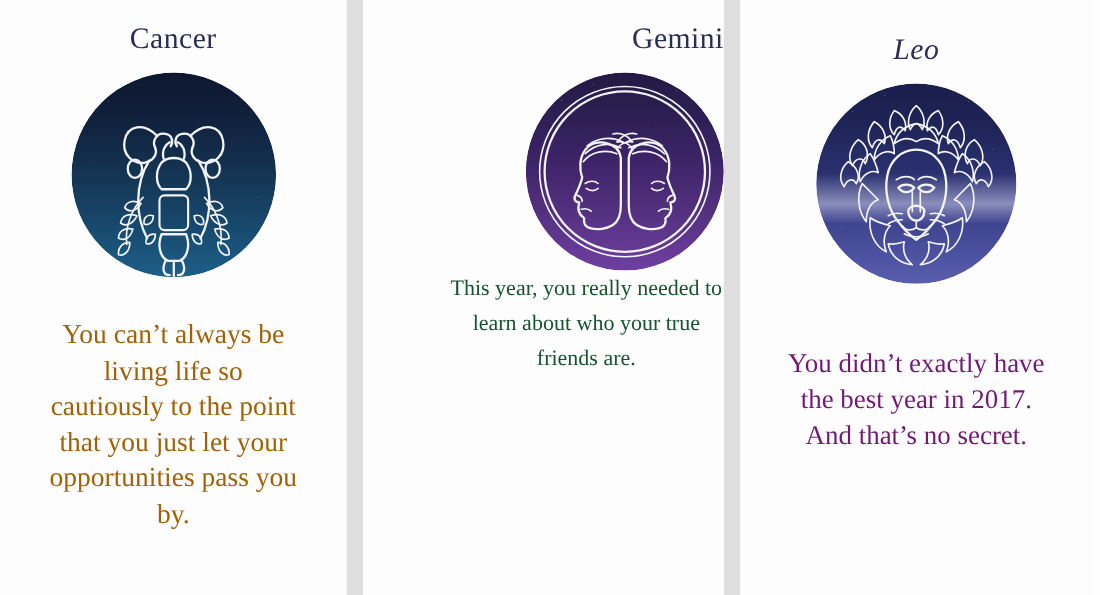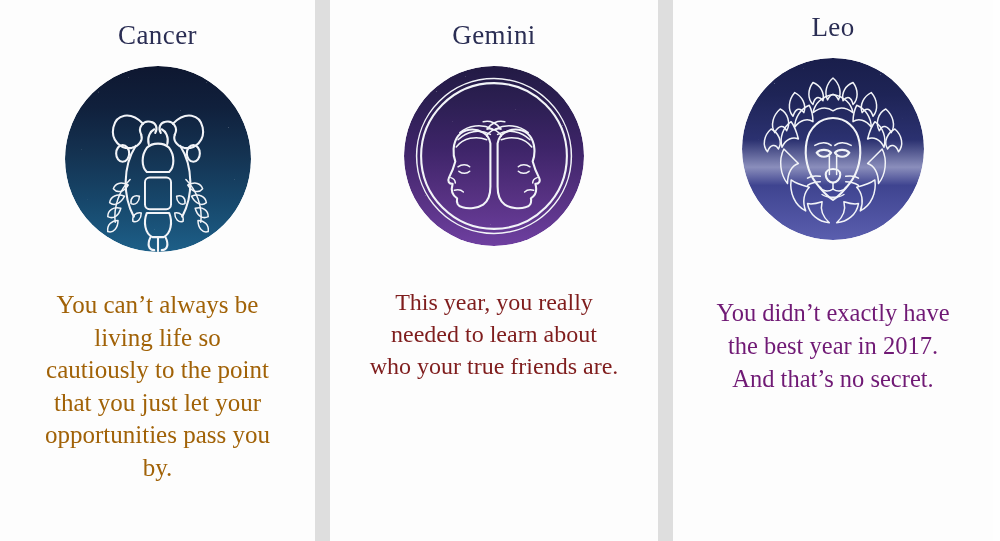--- a/index.html
+++ b/index.html
@@ -29,21 +29,21 @@
   .panel {
     position: relative;
     height: 541px;
     background: #fdfdfd;
     box-sizing: border-box;
     display: flex;
     flex-direction: column;
     align-items: center;
   }
   .panel-cancer { width: 315px; }
-  .panel-gemini { width: 328px; }
+  .panel-gemini { width: 328px; align-items: flex-end; }
   .panel-leo    { width: 320px; }
 
   
   .divider {
     height: 541px;
     flex: 0 0 auto;
     background: #dedede;
     box-shadow: 0 0 0 0 transparent;
   }
   .divider-a { width: 15px; }
@@ -55,21 +55,21 @@
     font-size: 27px;
     font-weight: 400;
     color: #2b2e54;
     letter-spacing: 0.4px;
     line-height: 1;
     text-align: center;
     white-space: nowrap;
   }
   .panel-cancer .sign-title { margin-top: 22px; }
   .panel-gemini .sign-title { margin-top: 22px; }
-  .panel-leo    .sign-title { margin-top: 14px; }
+  .panel-leo    .sign-title { margin-top: 32px; font-style: italic; }
 
   
   .emblem-wrap {
     position: relative;
     width: 186px;
     height: 186px;
     border-radius: 50%;
     overflow: hidden;
   }
   .panel-cancer .emblem-wrap { margin-top: 17px; }
@@ -142,25 +142,24 @@
     box-sizing: border-box;
   }
   .quote-cancer {
     margin-top: 37px;
     width: 230px;
     font-size: 25px;
     line-height: 32.5px;
     color: #a16207;
   }
   .quote-gemini {
-    margin-top: 40px;
     width: 250px;
-    font-size: 24px;
+    font-size: 20px;
     line-height: 32px;
-    color: #7f1d1d;
+    color: #14532d;
   }
   .quote-leo {
     margin-top: 56px;
     width: 252px;
     font-size: 24.5px;
     line-height: 33px;
     color: #701a75;
   }
 </style>
 </head>

